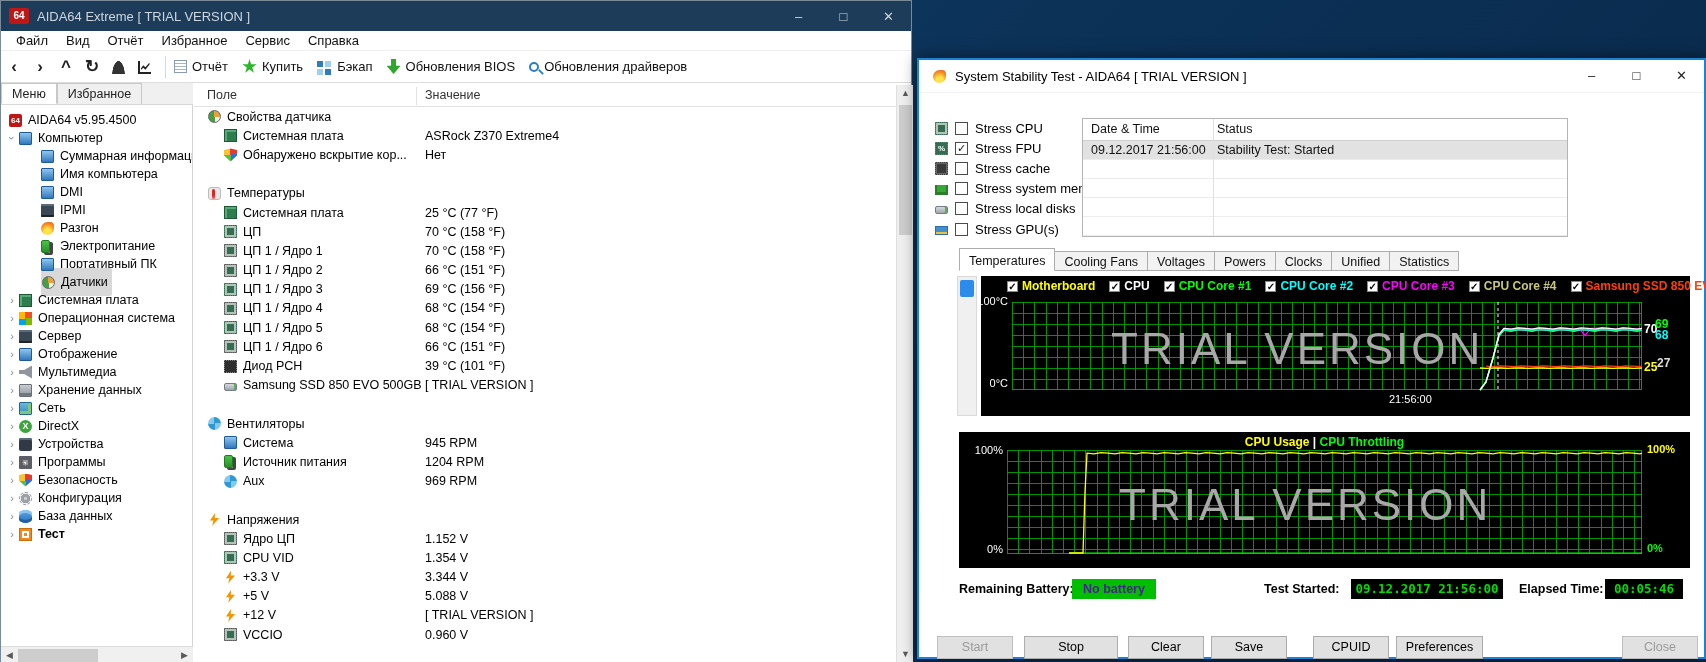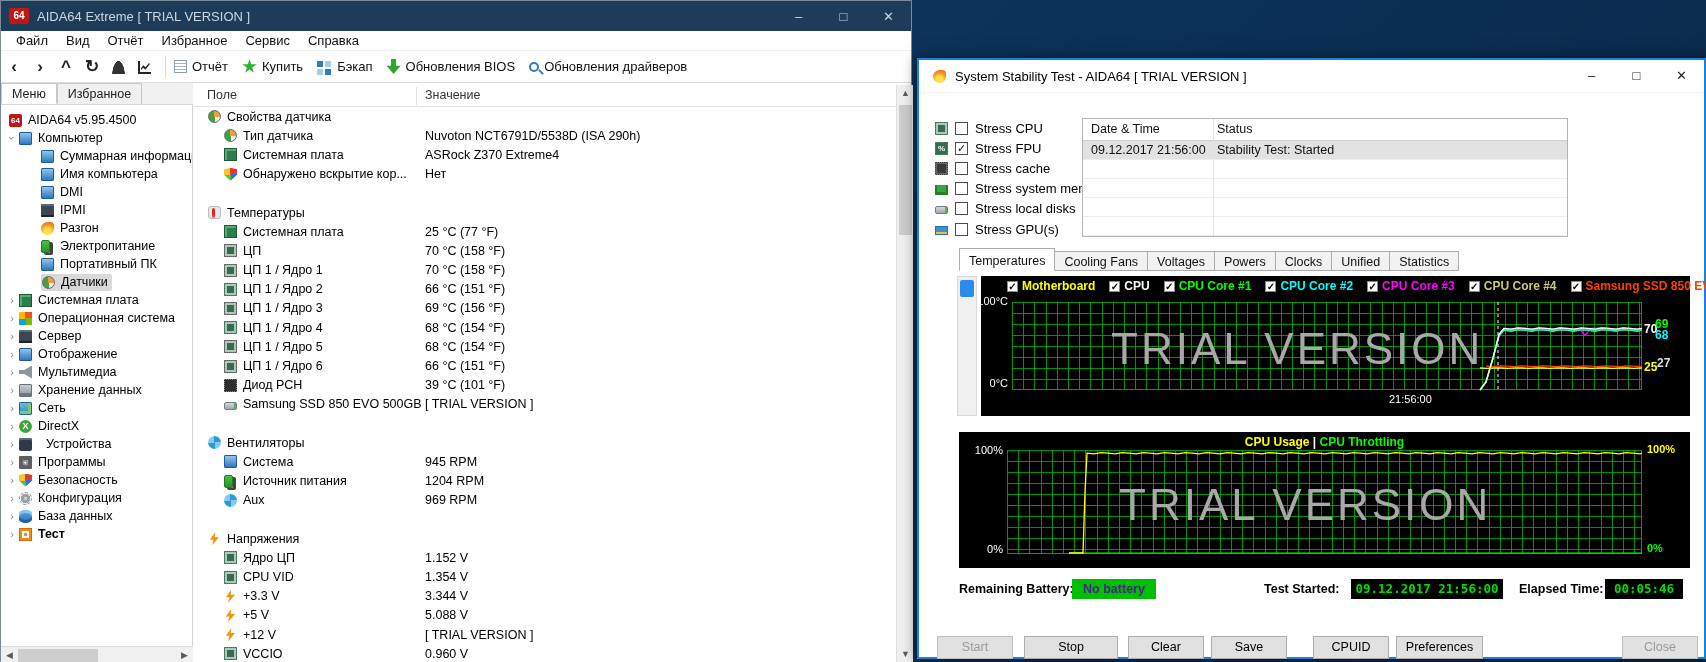--- a/index.html
+++ b/index.html
@@ -20,21 +20,21 @@
   .tb-sep{width:1px;height:22px;background:#d8d8d8;margin:0 8px;}
   .tb-btn{display:flex;align-items:center;margin-right:14px;font-size:13px;color:#111;gap:5px;}
   
   #lw-tabs{position:absolute;left:0;top:82px;width:192px;height:22px;background:#f0f0f0;display:flex;border-bottom:1px solid #d8d8d8;}
   .side-tab{font-size:12.5px;padding:3px 10px 0 10px;border:1px solid #c8c8c8;border-bottom:none;background:#f0f0f0;color:#222;}
   .side-tab.active{background:#fff;border-bottom:1px solid #fff;}
   #lw-tree{position:absolute;left:0;top:104px;width:192px;height:541px;background:#fff;border-right:1px solid #d4d4d4;overflow:hidden;padding-top:6px;}
   .tree-item{height:18px;display:flex;align-items:center;font-size:12.5px;color:#000;white-space:nowrap;}
   .chev{width:14px;text-align:center;color:#888;font-size:11px;flex:none;}
   .chev.exp{transform:rotate(90deg);}
-  .tsel{background:#d9d9d9;border-radius:2px;display:flex;align-items:center;padding:0 4px 0 1px;height:17px;}
+  .tsel{background:#d9d9d9;border-radius:2px;display:flex;align-items:center;padding:0 4px 0 1px;height:28px;}
   
   #lw-hscroll{position:absolute;left:0;top:645px;width:192px;height:17px;background:#f0f0f0;border-top:1px solid #dcdcdc;}
   .scr-arrow{position:absolute;width:17px;height:17px;color:#5a5a5a;font-size:9px;line-height:17px;text-align:center;}
   #lw-hthumb{position:absolute;left:17px;top:2px;width:80px;height:13px;background:#cdcdcd;}
   
   #lw-header{position:absolute;left:193px;top:84px;width:702px;height:22px;background:#fff;border-bottom:1px solid #e2e2e2;font-size:12.5px;color:#333;}
   #lw-header .h1{position:absolute;left:13px;top:3px;}
   #lw-header .h2{position:absolute;left:231px;top:3px;}
   #lw-header .hsep{position:absolute;left:222px;top:2px;width:1px;height:18px;background:#e2e2e2;}
   #lw-rows{position:absolute;left:193px;top:106px;width:702px;height:556px;overflow:hidden;}
@@ -276,21 +276,21 @@
           <span style="margin-left: 6px;">Сеть</span>
         </div>
         <div class="tree-item" style="padding-left: 4px;">
           <span class="chev">›</span>
           <span class="ic ic-directx"></span>
           <span style="margin-left: 6px;">DirectX</span>
         </div>
         <div class="tree-item" style="padding-left: 4px;">
           <span class="chev">›</span>
           <span class="ic ic-device"></span>
-          <span style="margin-left: 14px;">Устройства</span>
+          <span style="margin-left: 6px;">Устройства</span>
         </div>
         <div class="tree-item" style="padding-left: 4px;">
           <span class="chev">›</span>
           <span class="ic ic-programs"></span>
           <span style="margin-left: 6px;">Программы</span>
         </div>
         <div class="tree-item" style="padding-left: 4px;">
           <span class="chev">›</span>
           <span class="ic ic-shield"></span>
           <span style="margin-left: 6px;">Безопасность</span>
@@ -321,27 +321,20 @@
       <span class="h1">Поле</span>
       <span class="hsep"></span>
       <span class="h2">Значение</span>
     </div>
     <div id="lw-rows">
         <div class="srow">
           <div class="lbl" style="left: 14px;">
             <span class="ic ic-gauge"></span>
             <span>Свойства датчика</span>
           </div>
-        </div>
-        <div class="srow">
-          <div class="lbl" style="left: 30px;">
-            <span class="ic ic-gauge"></span>
-            <span>Тип датчика</span>
-          </div>
-          <span class="val">Nuvoton NCT6791D/5538D  (ISA 290h)</span>
         </div>
         <div class="srow">
           <div class="lbl" style="left: 30px;">
             <span class="ic ic-mobo"></span>
             <span>Системная плата</span>
           </div>
           <span class="val">ASRock Z370 Extreme4</span>
         </div>
         <div class="srow">
           <div class="lbl" style="left: 30px;">

